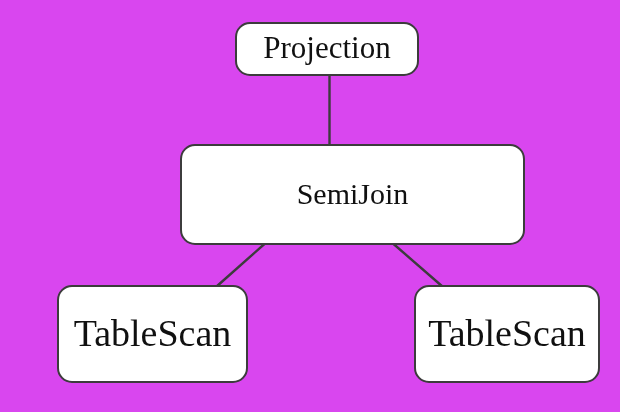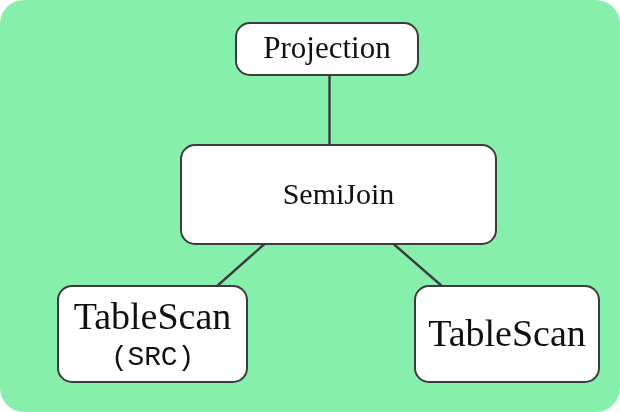--- a/index.html
+++ b/index.html
@@ -7,23 +7,22 @@
     padding: 0;
     background: #ffffff;
   }
   body {
     font-family: "Liberation Serif", serif;
   }
   #canvas {
     position: relative;
     width: 620px;
     height: 412px;
-    background: #86efac;
+    background: #d946ef;
     overflow: hidden;
-    border-radius: 24px;
   }
   #edges {
     position: absolute;
     left: 0;
     top: 0;
     width: 620px;
     height: 412px;
   }
   .node {
     position: absolute;
@@ -60,21 +59,21 @@
   }
   #node-projection .node-title {
     font-size: 31px;
     padding-bottom: 3px;
   }
 
   
   #node-semijoin {
     left: 180px;
     top: 144px;
-    width: 317px;
+    width: 345px;
     height: 101px;
   }
   #node-semijoin .node-title {
     font-size: 30px;
     padding-bottom: 2px;
   }
   #node-semijoin .node-sub {
     font-size: 28px;
     padding-top: 6px;
   }
@@ -115,20 +114,19 @@
   <div class="node" id="node-projection">
     <span class="node-title">Projection</span>
   </div>
 
   <div class="node" id="node-semijoin">
     <span class="node-title">SemiJoin</span>
   </div>
 
   <div class="node leaf" id="node-tablescan-src">
     <span class="node-title">TableScan</span>
-    <span class="node-sub">(SRC)</span>
   </div>
 
   <div class="node leaf" id="node-tablescan-tmp">
     <span class="node-title">TableScan</span>
   </div>
 
 </div>
 
 </body></html>

